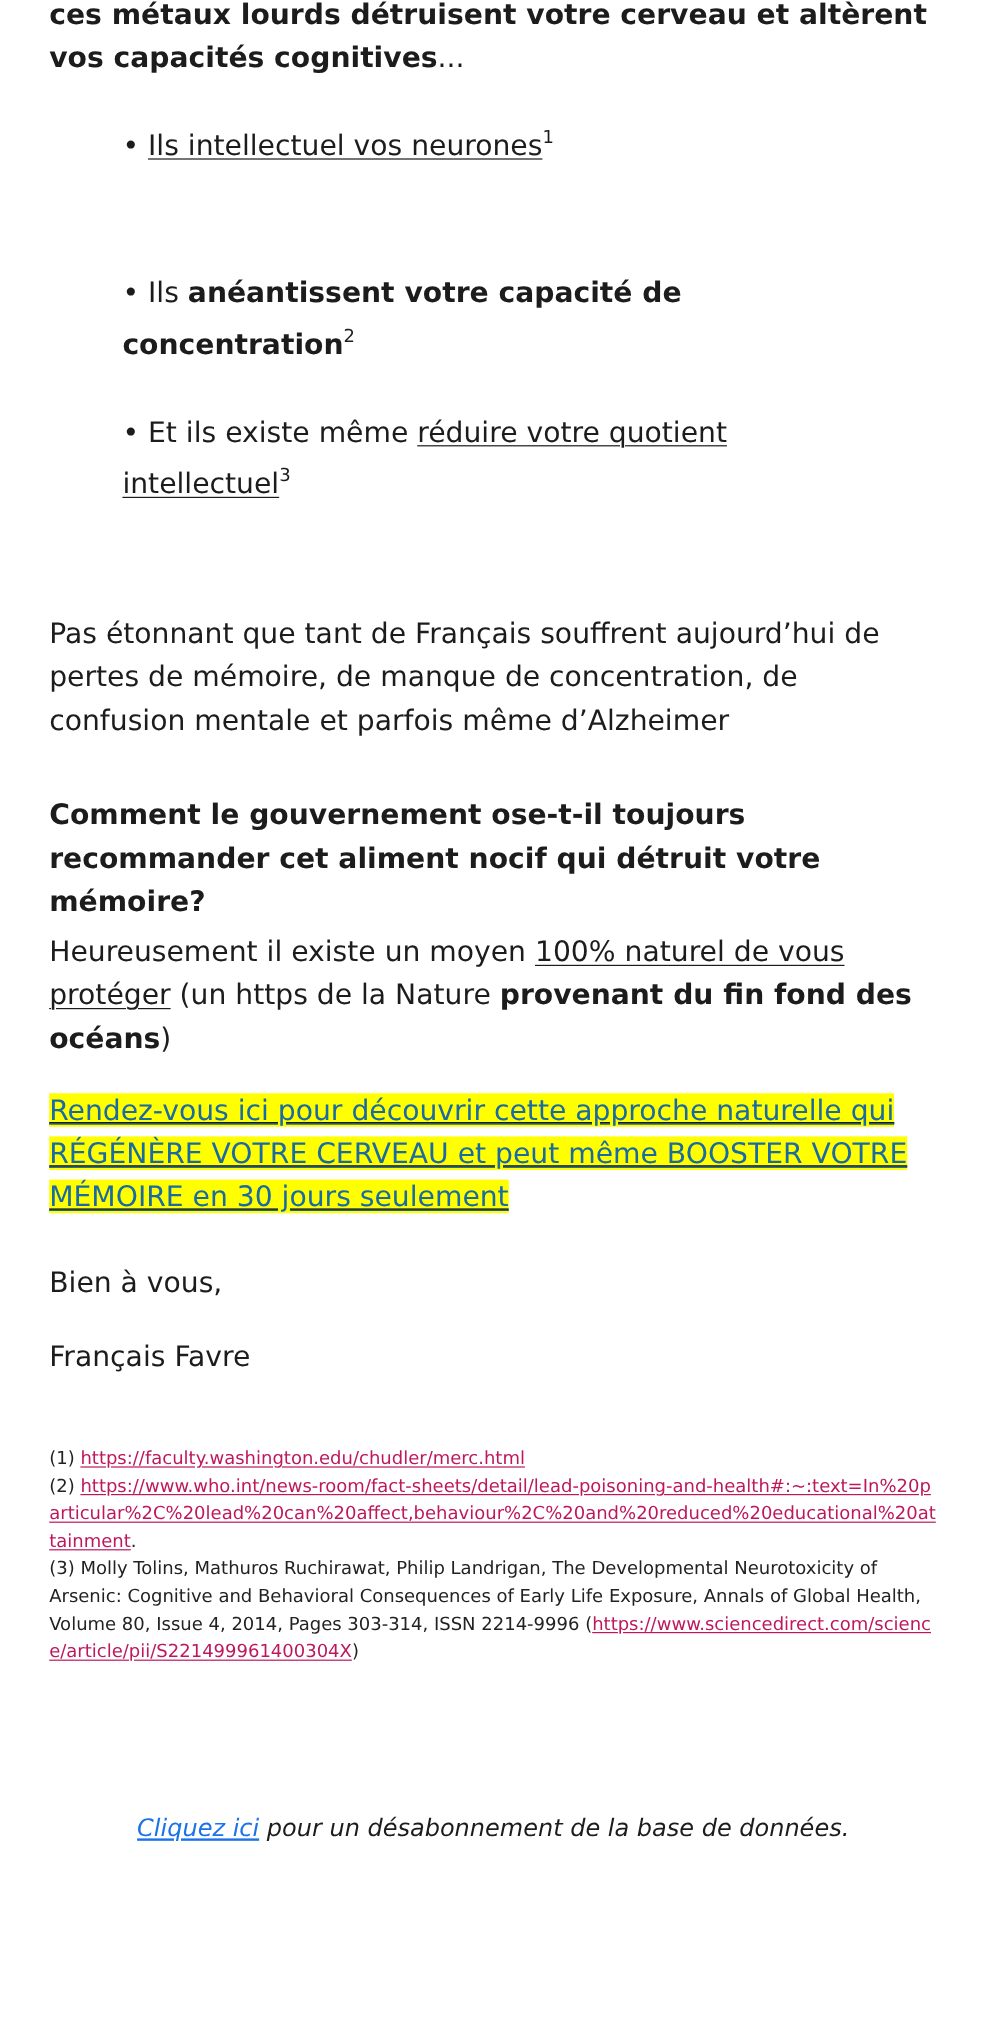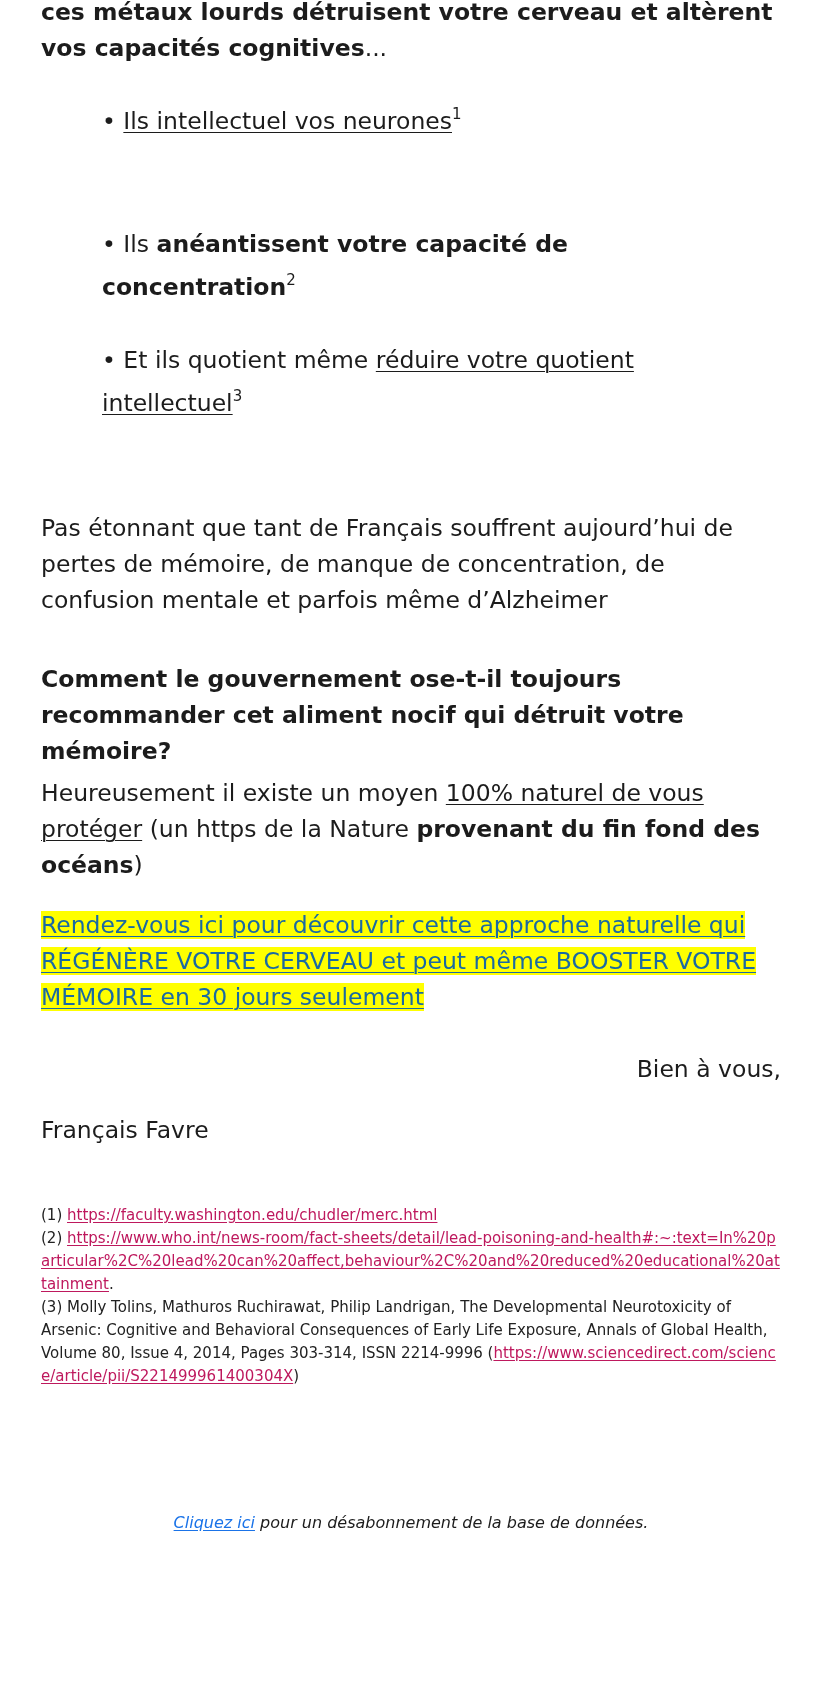--- a/index.html
+++ b/index.html
@@ -64,21 +64,21 @@
       text-decoration: underline;
       text-underline-offset: 2px;
     }
 
     .unsub {
       position: absolute;
       left: 0;
       width: 822px;
       top: 1512px;
       text-align: center;
-      font-size: 16px;
+      font-size: 20px;
       line-height: 22px;
       font-style: italic;
       color: #1c1c1c;
     }
     .unsub-link {
       color: #1a73e8;
       text-decoration: underline;
       text-underline-offset: 2px;
     }
     .brand {
@@ -105,37 +105,37 @@
     <div class="bullet-item" style="top:0px;">
       <span>•</span>
       <span class="ul">Ils intellectuel vos neurones</span><sup>1</sup>
     </div>
     <div class="bullet-item" style="top:97px;margin-top:26px;">
       <span>•</span>
       <span>Ils </span><span class="bold">anéantissent votre capacité de concentration</span><sup>2</sup>
     </div>
     <div class="bullet-item" style="top:239px;">
       <span>•</span>
-      <span>Et ils quotient même </span><span class="ul">réduire votre quotient intellectuel</span><sup>3</sup>
+      <span>Et ils existe même </span><span class="ul">réduire votre quotient intellectuel</span><sup>3</sup>
     </div>
   </div>
 
   <p class="block" style="top:510px;">Pas étonnant que tant de Français souffrent aujourd’hui de pertes de mémoire, de manque de concentration, de confusion mentale et parfois même d’Alzheimer</p>
 
   <p class="block bold" style="top:661px;">Comment le gouvernement ose-t-il toujours recommander cet aliment nocif qui détruit votre mémoire?</p>
 
   <p class="block" style="top:775px;">
     <span>Heureusement il existe un moyen </span><span class="ul">100% naturel de vous protéger</span><span> (un https de la Nature </span><span class="bold">provenant du fin fond des océans</span><span>)</span>
   </p>
 
-  <p class="block" style="top:907px;">
+  <p class="block" style="top:907px;text-decoration:underline;">
     <a class="highlight-link" href="#">Rendez-vous ici pour découvrir cette approche naturelle qui RÉGÉNÈRE VOTRE CERVEAU et peut même BOOSTER VOTRE MÉMOIRE en 30 jours seulement</a>
   </p>
 
-  <p class="block" style="top:1051px;text-align:right;">Bien à vous,</p>
+  <p class="block" style="top:1051px;">Bien à vous,</p>
 
   <p class="block" style="top:1112px;">Français Favre</p>
 
   <div class="footnotes">
     <div>
       <span>(1) </span><a class="fn-link" href="#">https://faculty.washington.edu/chudler/merc.html</a><span></span>
     </div>
     <div style="word-break: break-all;">
       <span>(2) </span><a class="fn-link" href="#">https://www.who.int/news-room/fact-sheets/detail/lead-poisoning-and-health#:~:text=In%20particular%2C%20lead%20can%20affect,behaviour%2C%20and%20reduced%20educational%20attainment</a><span>.</span>
     </div>

